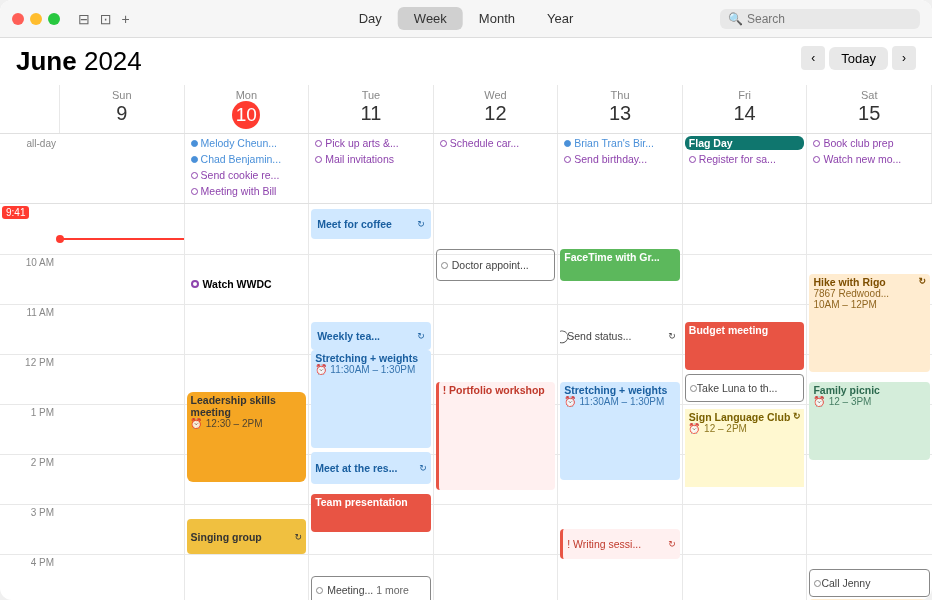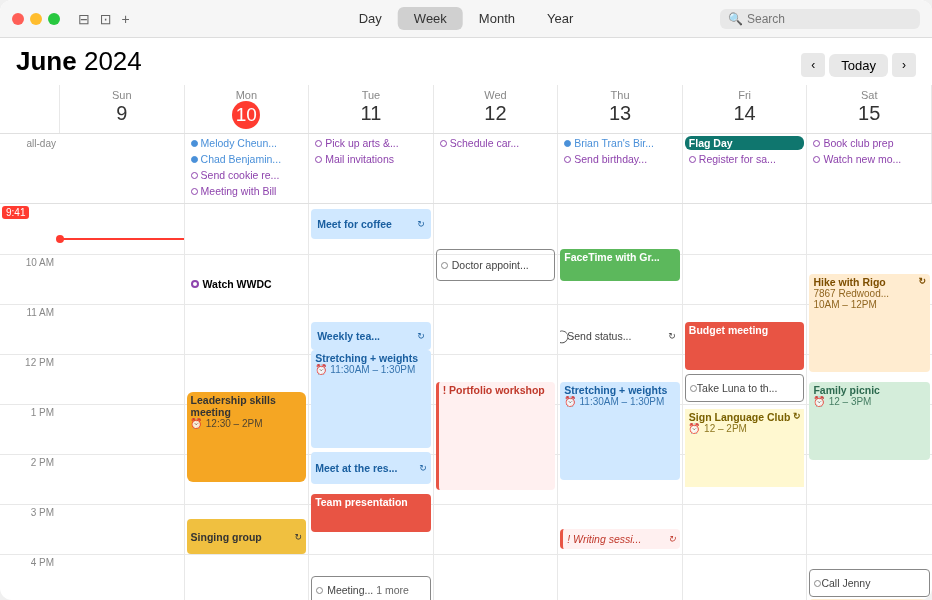--- a/index.html
+++ b/index.html
@@ -81,21 +81,21 @@
     .search-bar input {
       border: none;
       background: transparent;
       font-size: 12px;
       color: #666;
       outline: none;
       width: 150px;
     }
     .header {
       display: flex;
-      align-items: flex-end;
+      align-items: flex-start;
       padding: 8px 16px;
       gap: 4px;
     }
     .month-year {
       font-size: 26px;
       font-weight: 300;
     }
     .month-year strong { font-weight: 700; }
     .nav-arrows {
       margin-left: auto;
@@ -532,21 +532,21 @@
           <div class="event-block" style="top:118px;height:28px;background:transparent;border:none;color:#444;display:flex;align-items:center;justify-content:space-between;">
             <span>⃝ Send status...</span>
             <span style="font-size:9px;">↻</span>
           </div>
 
           <div class="event-block" style="top:178px;height:98px;background:#d0e8ff;color:#1a5fa0;">
             <div class="evt-title">Stretching + weights</div>
             <div class="evt-time">⏰ 11:30AM – 1:30PM</div>
           </div>
 
-          <div class="event-block" style="top:325px;height:20px;background:#fff0f0;color:#c0392b;border-left:3px solid #e85444;display:flex;align-items:center;justify-content:space-between;font-style:italic;">
+          <div class="event-block" style="top:325px;height:30px;background:#fff0f0;color:#c0392b;border-left:3px solid #e85444;display:flex;align-items:center;justify-content:space-between;">
             <span>! Writing sessi...</span>
             <span style="font-size:9px;">↻</span>
           </div>
 
         </div>
 
         <div class="day-column">
           <div class="day-col-hour"></div>
           <div class="day-col-hour"></div>
           <div class="day-col-hour"></div>

